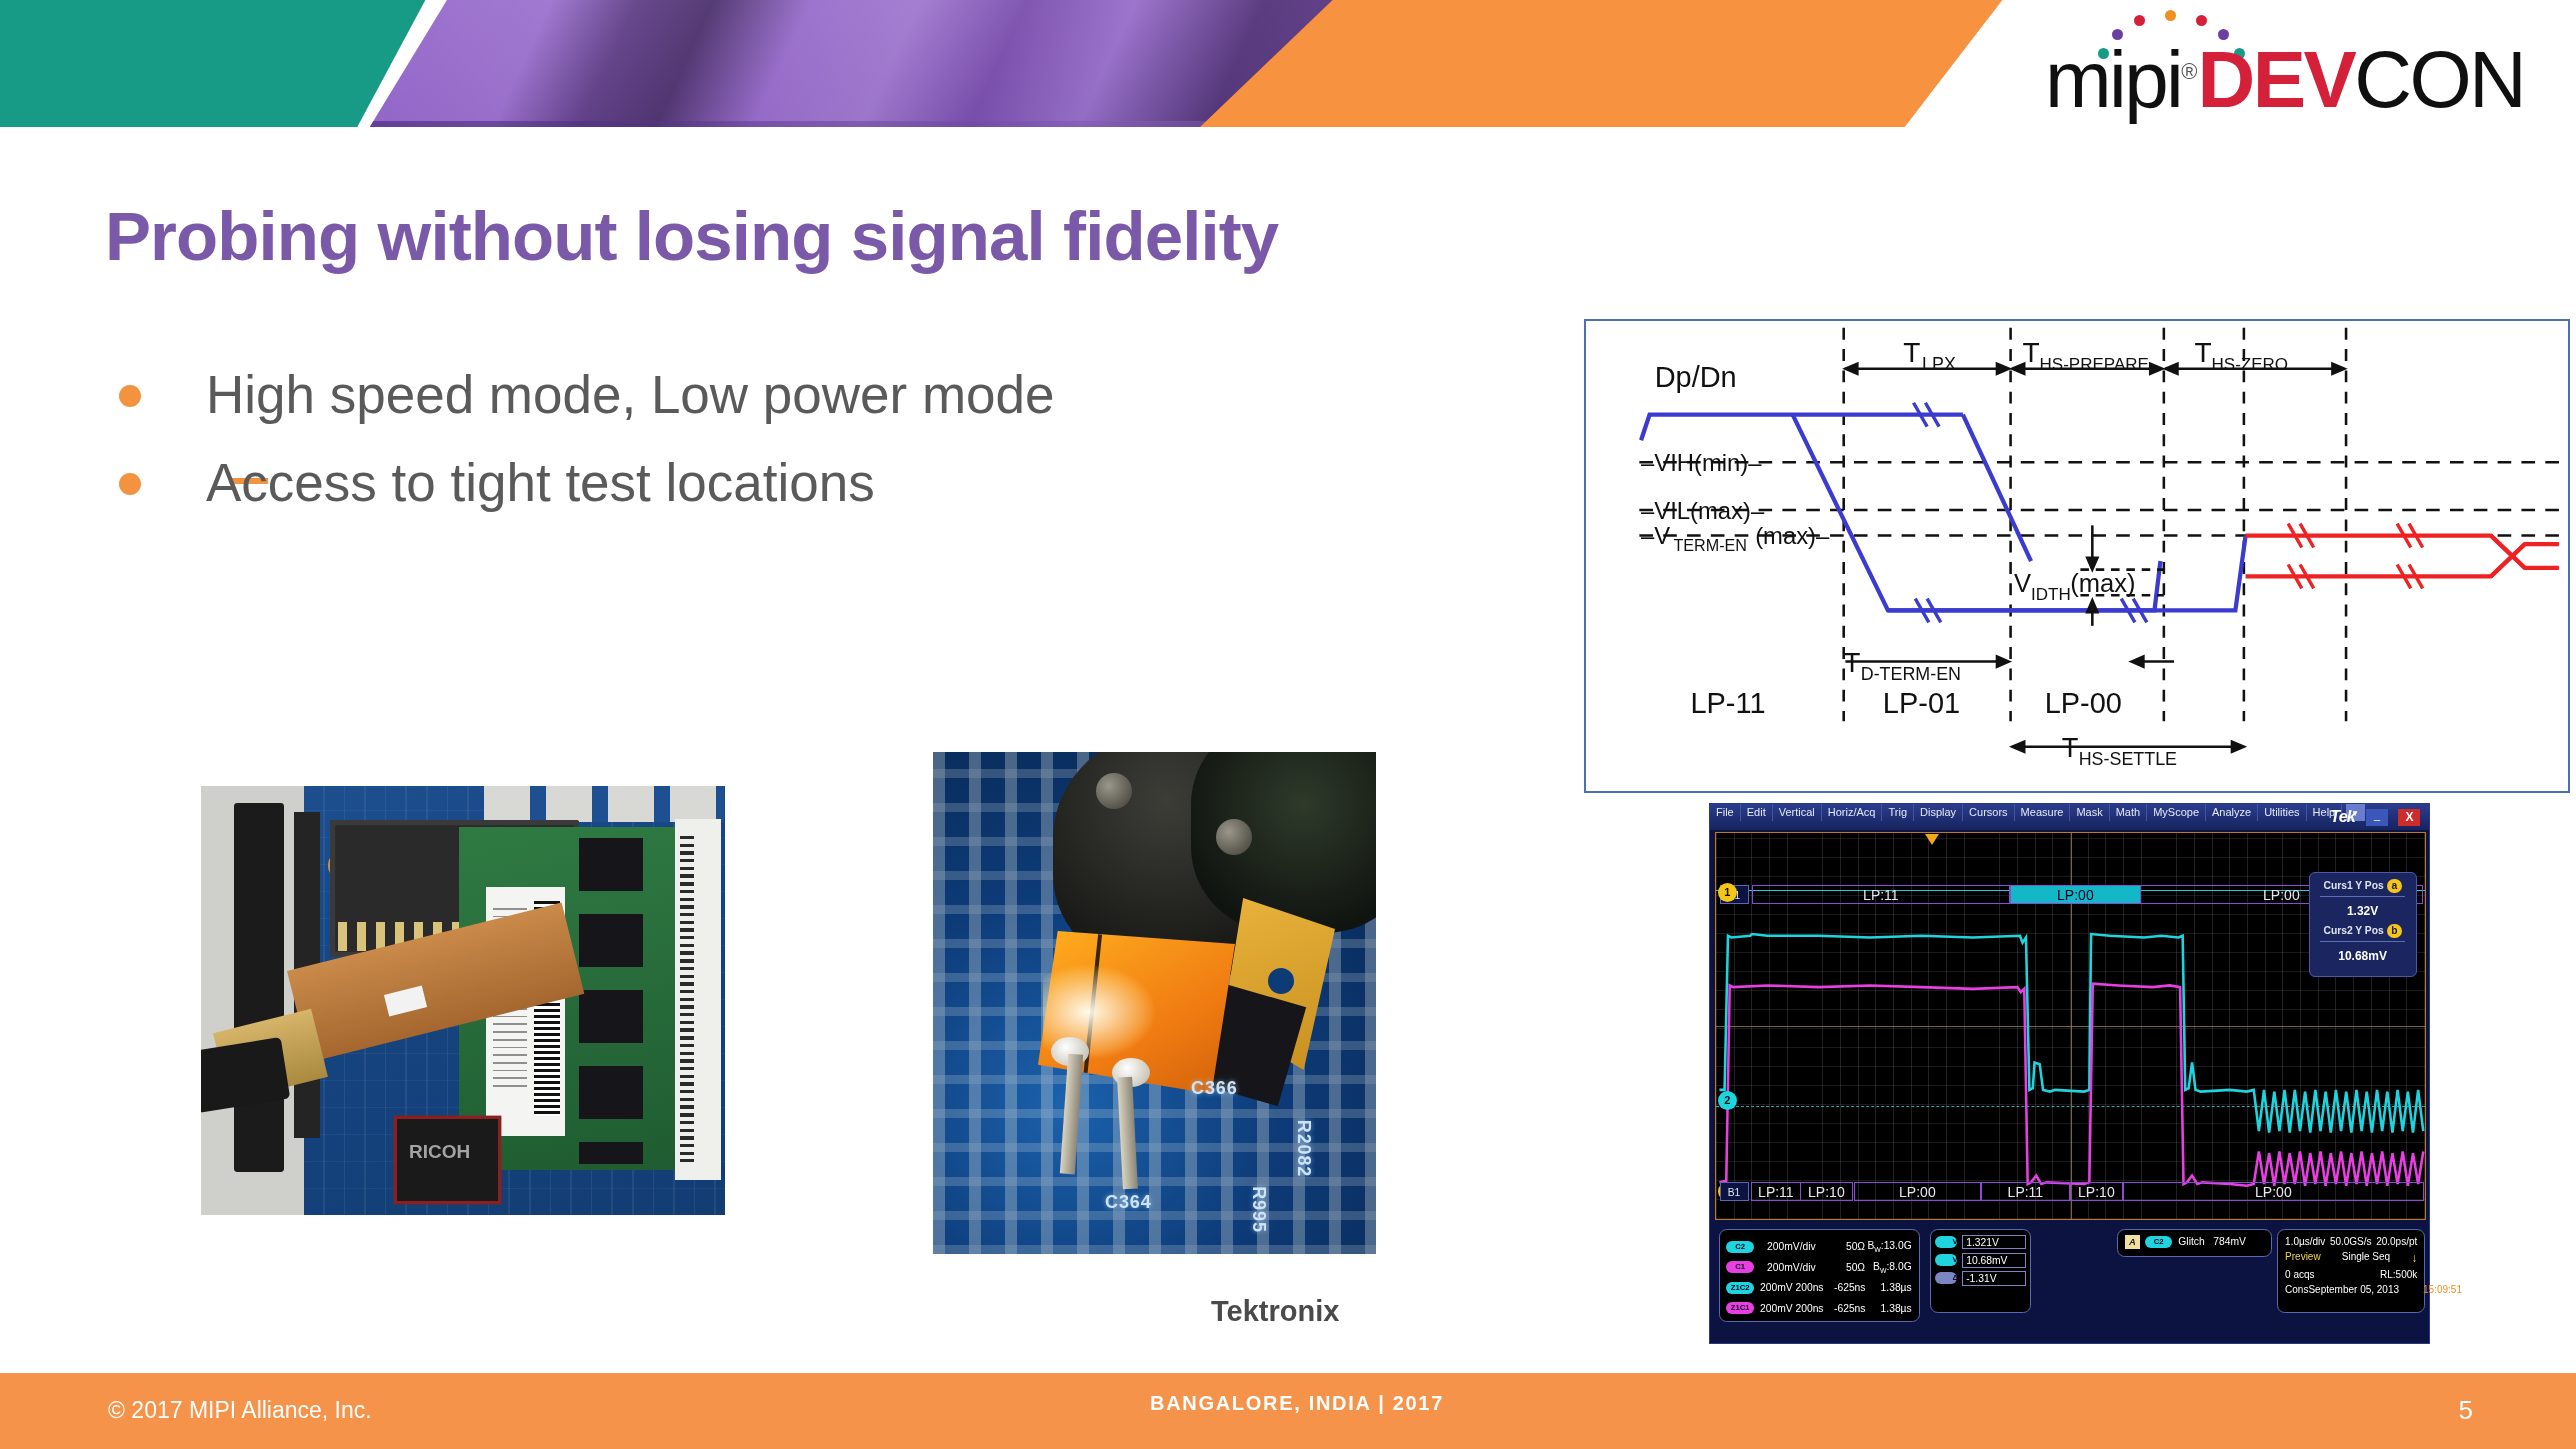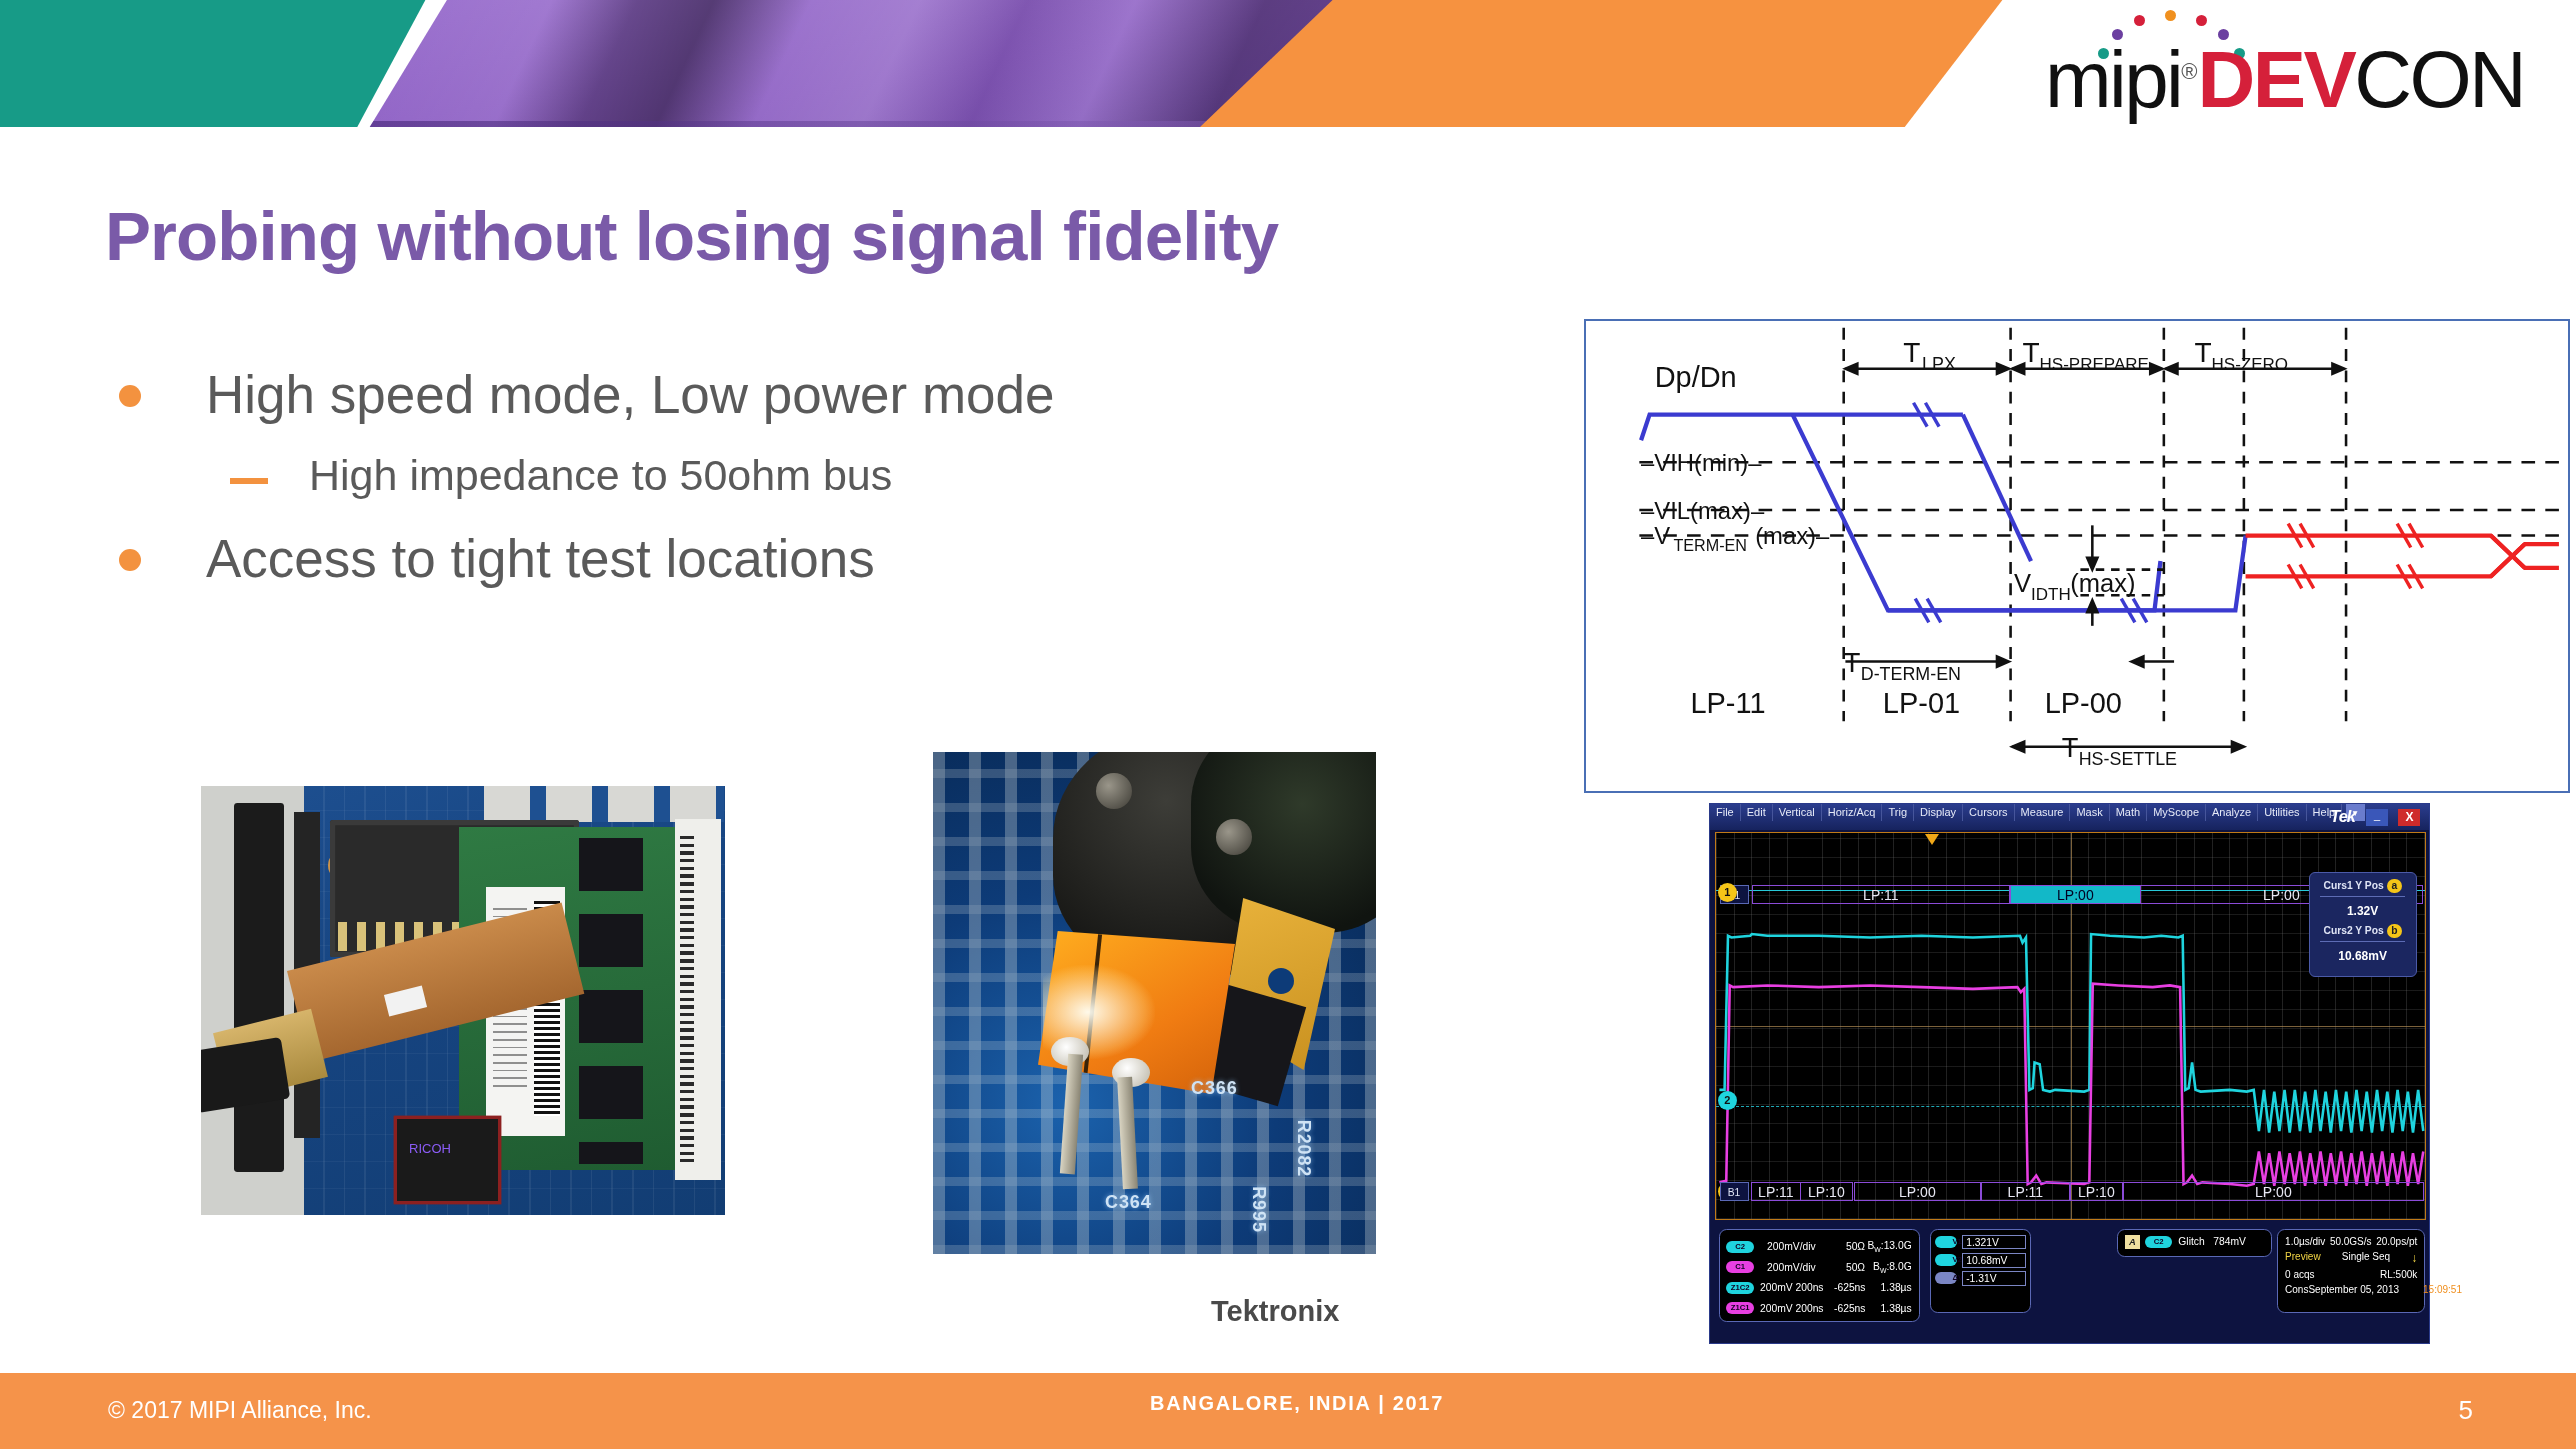--- a/index.html
+++ b/index.html
@@ -82,21 +82,21 @@
   .ph1-sodimm-label i { position: absolute; left: 48px; top: 13.7px; width: 26px; height: 215px;
      background: repeating-linear-gradient(180deg, #111 0 2.6px, #fff 2.6px 6px); }
   .ph1-sodimm-label em { position: absolute; left: 6.9px; top: 20.6px; width: 34px; height: 180px;
      background: repeating-linear-gradient(180deg, rgba(60,60,60,.55) 0 1.7px, transparent 1.7px 7.7px); }
   .ph1-chipcol { position: absolute; left: 378px; top: 52px; width: 64px; height: 326px;
      background: repeating-linear-gradient(180deg, #15151a 0 53px, transparent 53px 76px); }
   .ph1-socket { position: absolute; left: 474px; top: 33px; width: 46px; height: 361px; background: #efefeb; }
   .ph1-socket i { position: absolute; left: 5.2px; top: 17px; width: 13.7px; height: 326px;
      background: repeating-linear-gradient(180deg, #2a2a2a 0 3.4px, transparent 3.4px 7.7px); }
   .ph1-ricoh { position: absolute; left: 196px; top: 333px; width: 101px; height: 82px; background: #1a1a1a; box-shadow: 0 0 0 3.4px #8c2020; }
-  .ph1-ricoh span { position: absolute; left: 12px; top: 22px; color: #8b5cf6; font-size: 13px; font-weight: 400; }
+  .ph1-ricoh span { position: absolute; left: 12px; top: 22px; color: #a3a3a3; font-size: 19px; font-weight: 700; }
   .ph1-gold1 { position: absolute; left: 127px; top: 64px; width: 31px; height: 31px; border: 7.7px solid #c9924a; border-radius: 50%; background: #cfd0cc; }
   .ph1-gold2 { position: absolute; left: 440px; top: 64px; width: 31px; height: 31px; border: 7.7px solid #c9924a; border-radius: 50%; background: #1e5091; }
   .ph1-traces { position: absolute; inset: 0; opacity: .35;
      background:
        repeating-linear-gradient(90deg, transparent 0 19px, rgba(255,255,255,.20) 19px 20.6px),
        repeating-linear-gradient(0deg, transparent 0 26px, rgba(255,255,255,.12) 26px 27px); }
   .ph1-topconns { position: absolute; left: 283px; top: 0; width: 240px; height: 36px;
      background: repeating-linear-gradient(90deg, #d8d8d4 0 46px, #1e5091 46px 62px); }
 
   
@@ -224,21 +224,20 @@
 
 <div class="slide-title">Probing without losing signal fidelity</div>
 
 <div class="bullets">
   <div class="bullet-l1">
     <span class="dot"></span>
     <span>High speed mode, Low power mode</span>
   </div>
   <div class="bullet-l2">
     <span class="dash"></span>
-    <span>High impedance to 50ohm bus</span>
   </div>
   <div class="bullet-l1">
     <span class="dot"></span>
     <span>Access to tight test locations</span>
   </div>
 </div>
 
 <div class="photo1">
   <div class="pcb1"></div>
   <div class="ph1-traces"></div>

